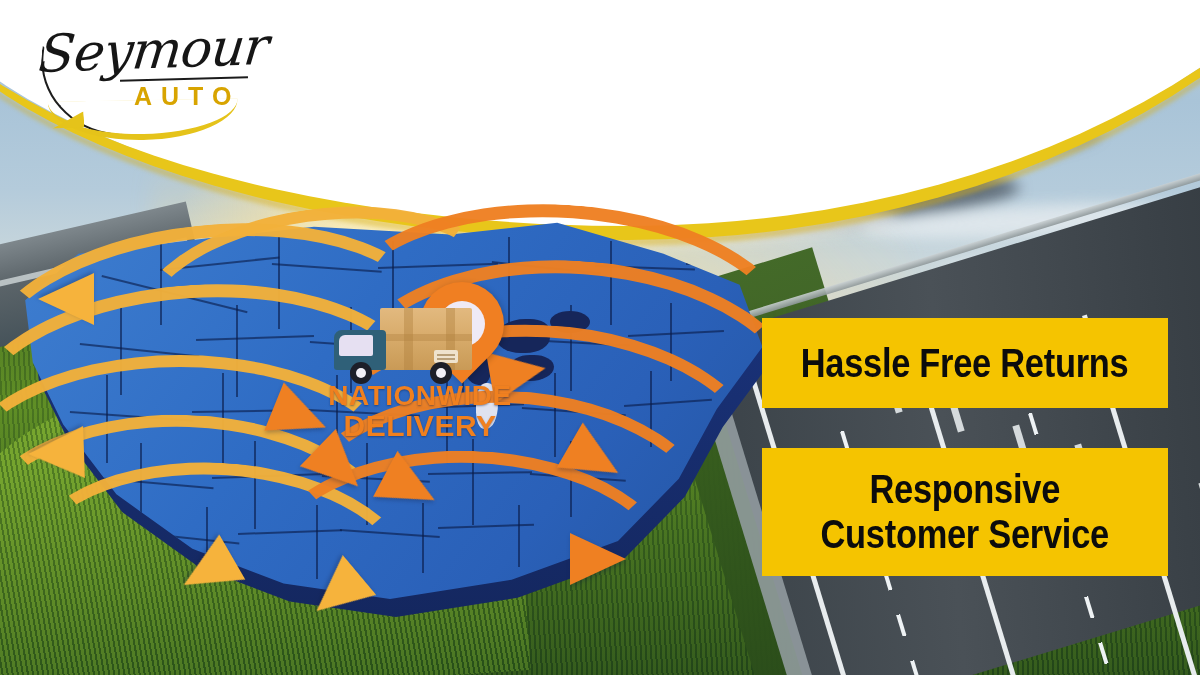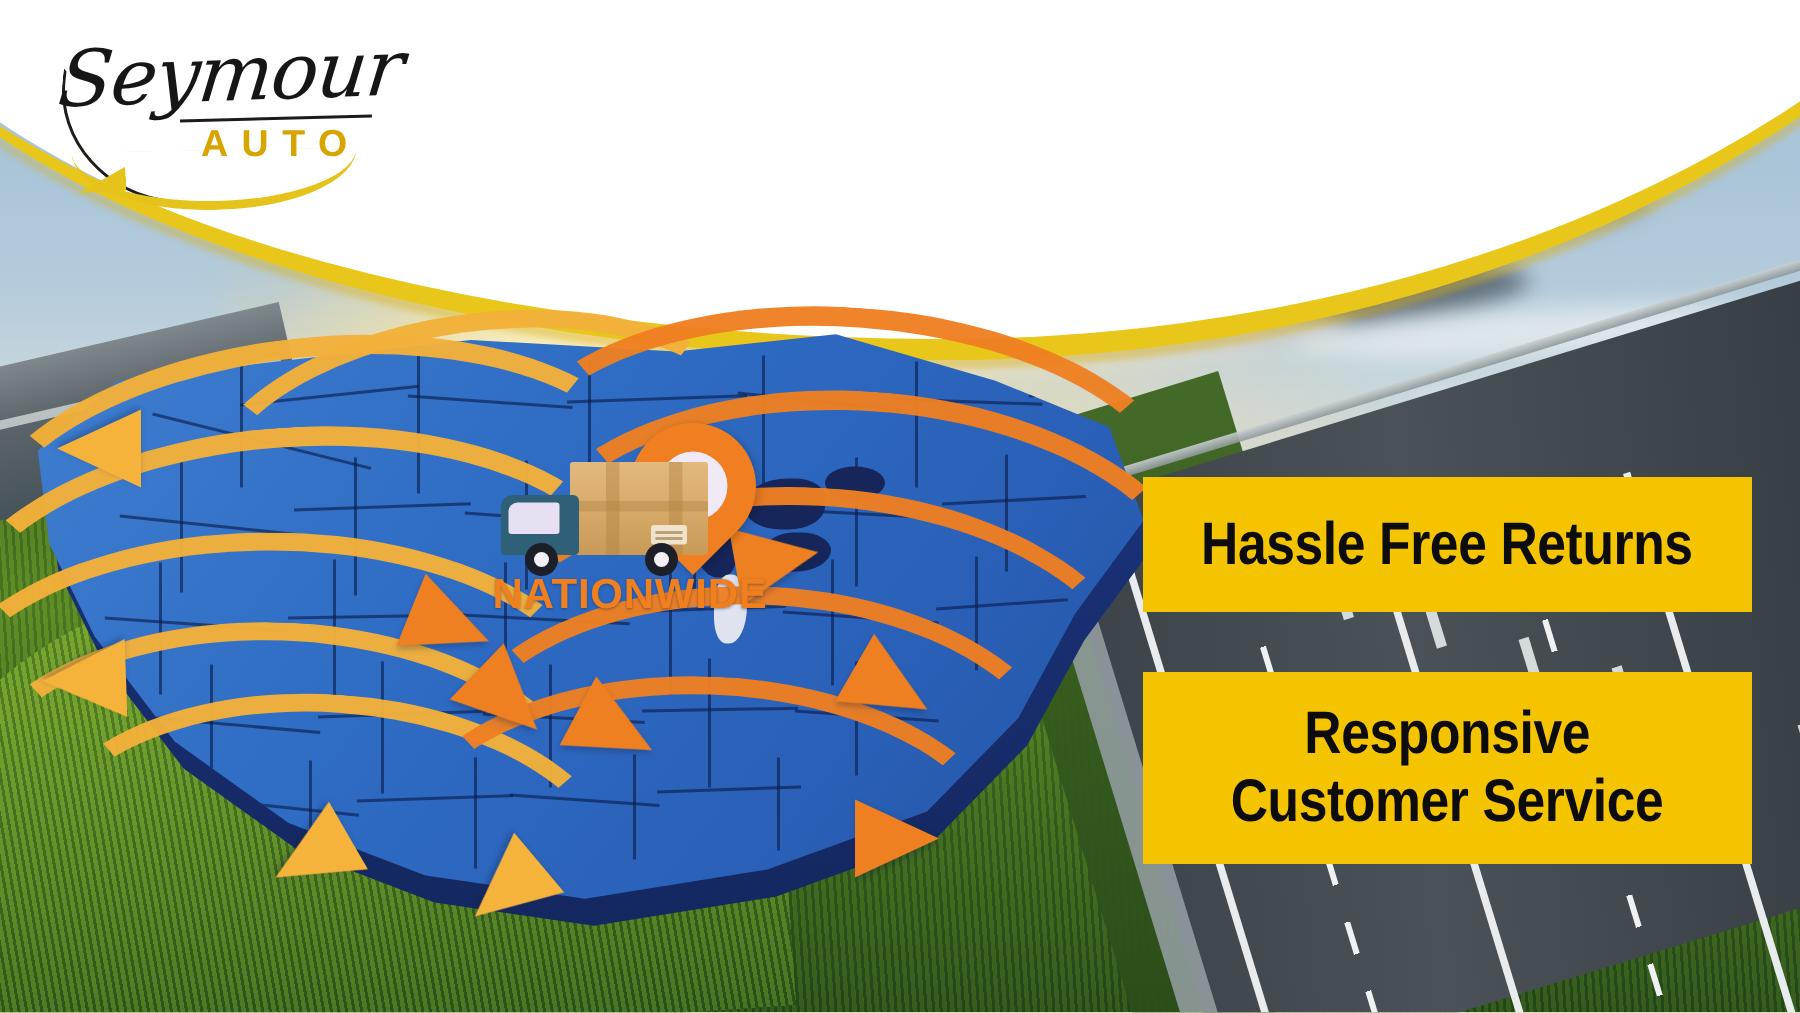--- a/index.html
+++ b/index.html
@@ -555,20 +555,21 @@
       <div class="truck-tape-h" style="top:26px"></div>
       <div class="truck-label"></div>
       <div class="truck-cab"></div>
       <div class="truck-window"></div>
       <div class="wheel" style="left:16px"></div>
       <div class="wheel" style="left:96px"></div>
     </div>
 
     <div class="badge-text">
       <div class="l1">NATIONWIDE</div>
+      <div class="l2">DELIVERY</div>
     </div>
   </div>
 
 
   <div class="feature-box" id="fb2">
     <div class="line">Hassle Free Returns</div>
   </div>
 
   <div class="feature-box" id="fb3">
     <div class="line">Responsive</div>

